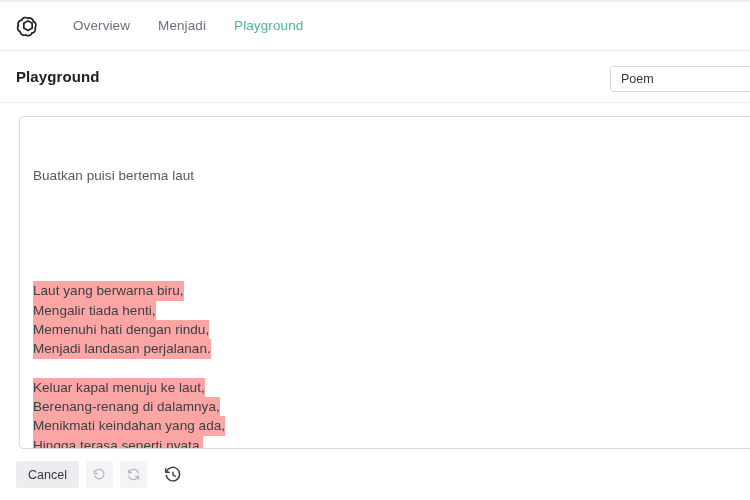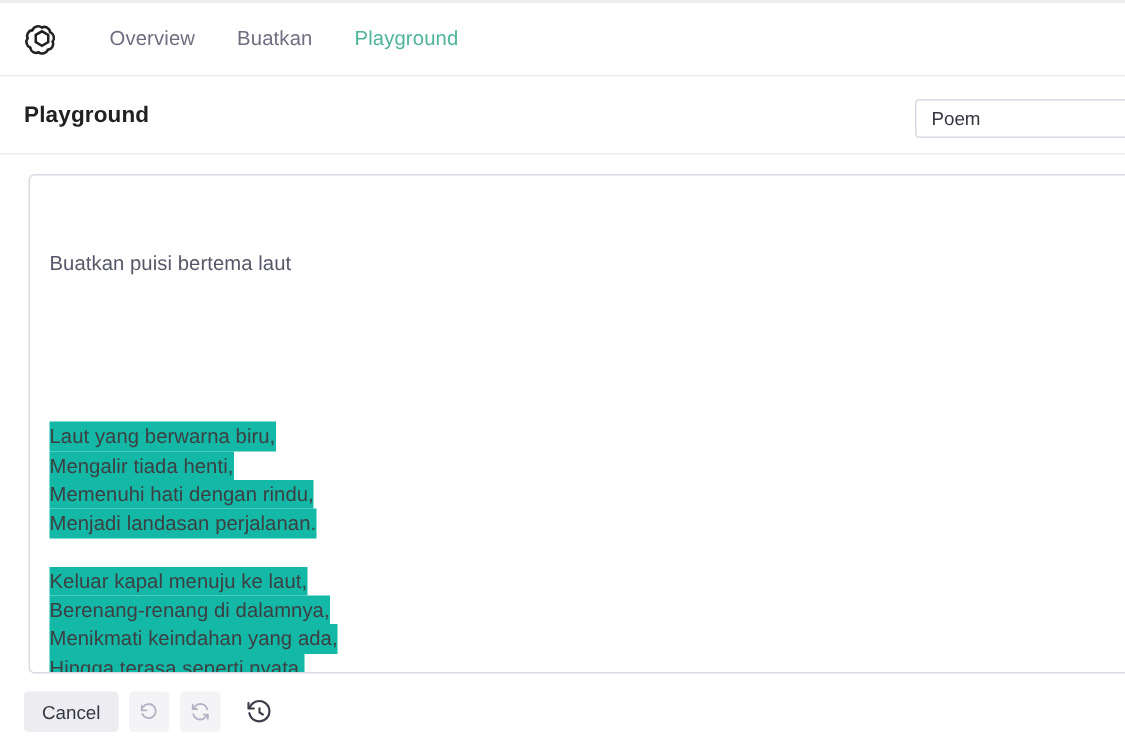--- a/index.html
+++ b/index.html
@@ -129,21 +129,21 @@
   .prompt-line {
     color: #565869;
   }
   .blank {
     display: block;
     height: 19.3px;
   }
   .gen-line {
     display: block;
     width: fit-content;
-    background: #14b8a6;
+    background: #fca5a5;
     color: #3c4043;
   }
   .gen-line.empty-gap {
     background: transparent;
     height: 19.3px;
   }
 
   
   .toolbar {
     position: absolute;
@@ -199,21 +199,21 @@
         <path d="M7.9 28.9c.6 4 4.9 6.4 8.5 4.8"></path>
         <path d="M16.4 33.7c3.3 2.4 8 1.2 9.7-2.7"></path>
         <path d="M26.1 31c4.1-.5 6.5-4.8 4.9-8.4"></path>
         <path d="M31 22.6c2.4-3.3 1.2-8-2.7-9.7"></path>
         <path d="M28.3 12.9c-.6-4-4.8-6.4-8.4-4.8"></path>
         <path d="M13.6 15.8 20 12.1l6.4 3.7v7.4L20 26.9l-6.4-3.7z"></path>
       </g>
     </svg>
     <div class="nav-links">
       <div class="nav-link">Overview</div>
-      <div class="nav-link">Buatkan</div>
+      <div class="nav-link">Menjadi</div>
       <div class="nav-link active">Playground</div>
     </div>
   </div>
 
   <div class="titlebar">
     <div class="page-title">Playground</div>
   </div>
 
   <div class="preset-select">Poem</div>
 

